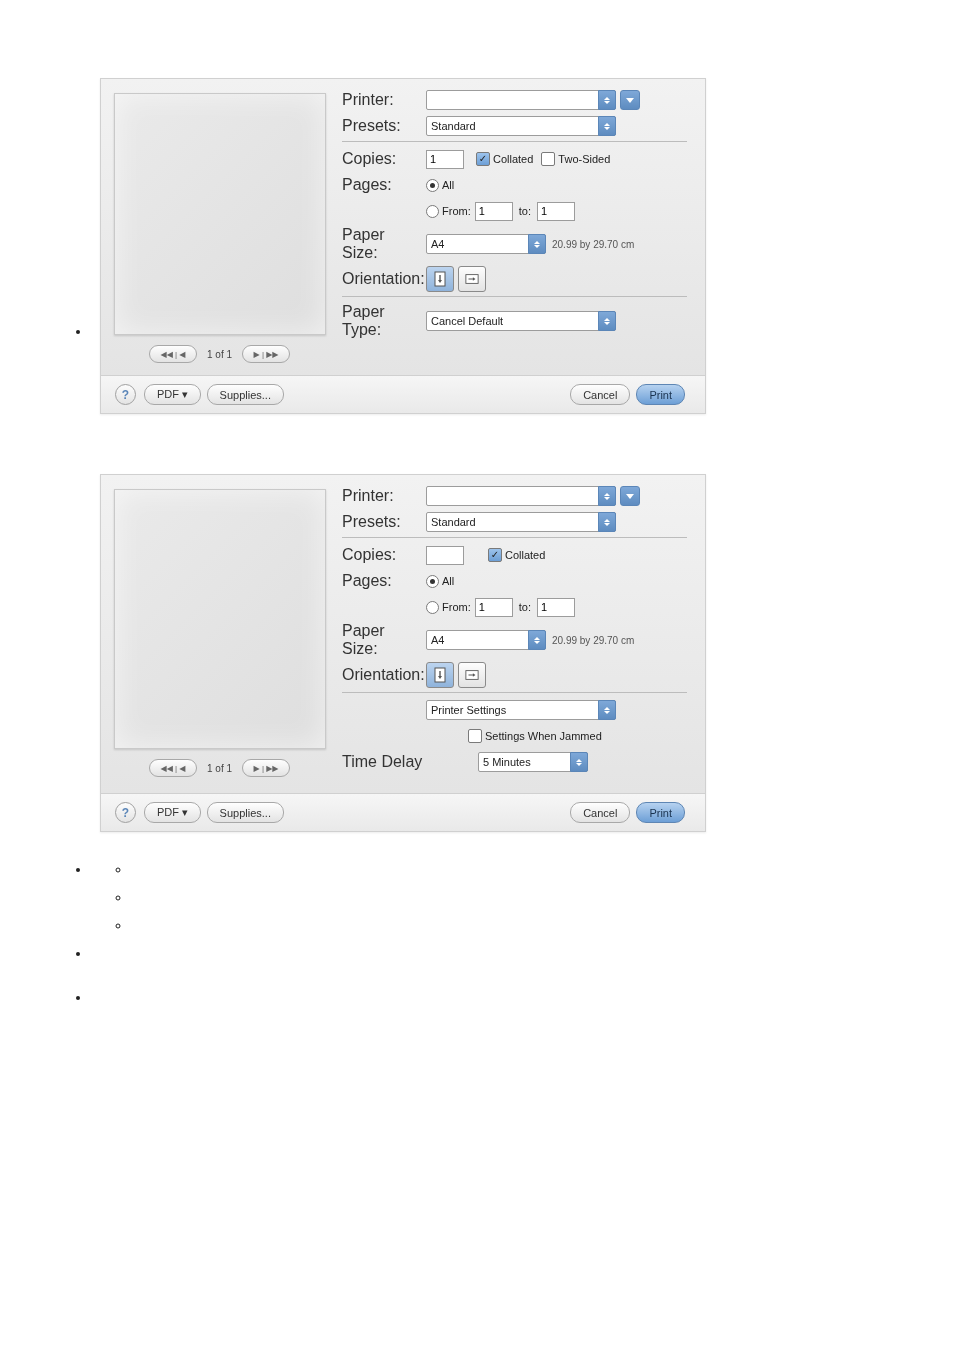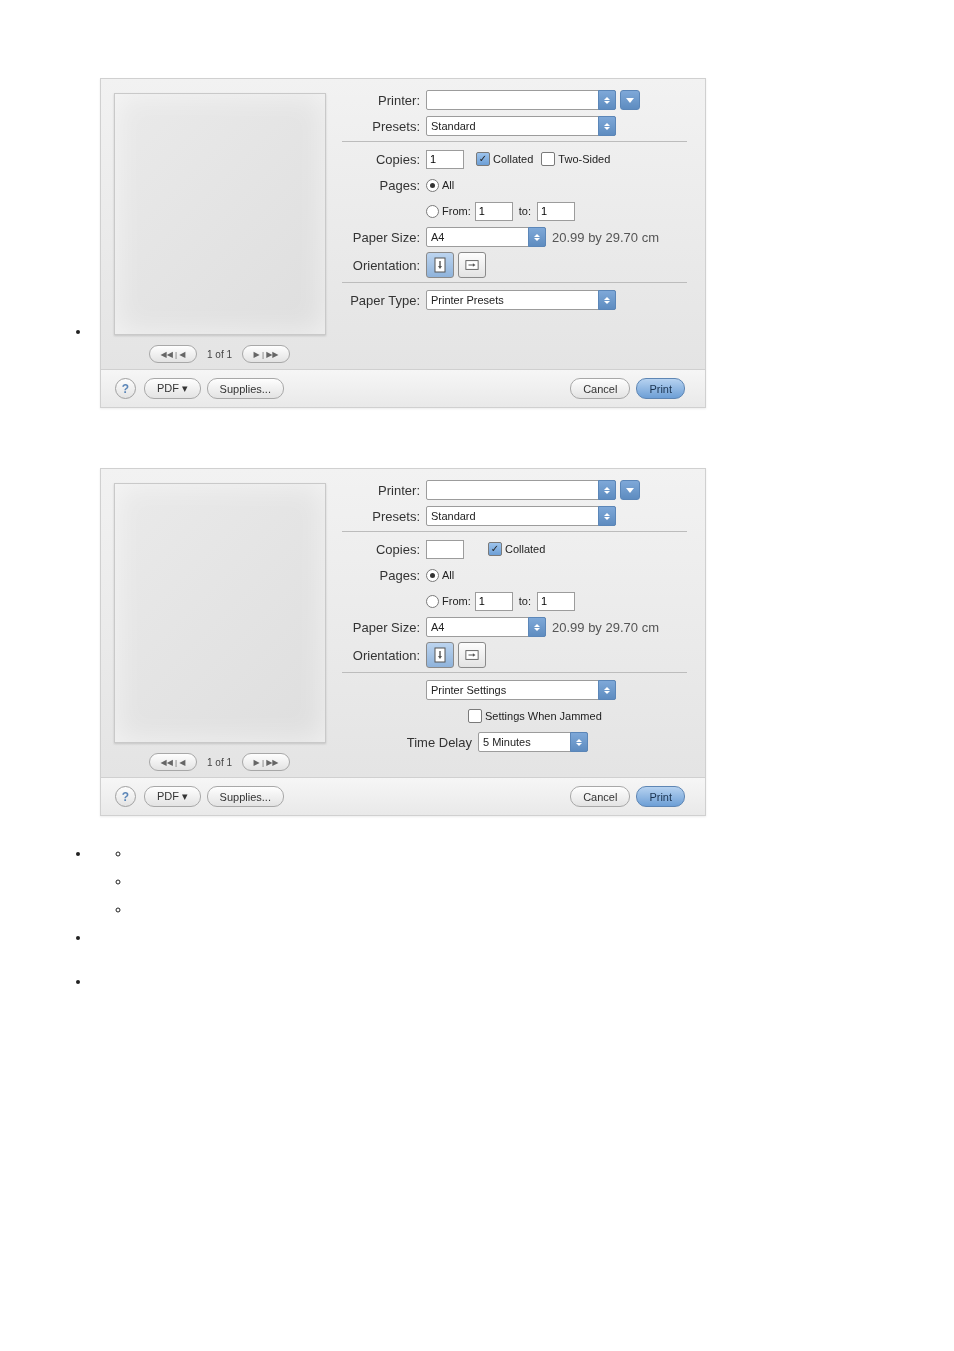--- a/index.html
+++ b/index.html
@@ -45,21 +45,21 @@
   }
   .preview-nav{display:flex;align-items:center;gap:6px;margin-top:10px;}
   .nav-btn{
     width:46px;height:16px;border:1px solid var(--btn-border);border-radius:9px;
     background:linear-gradient(#fefefe,#e3e3e3);
     font-size:8px;display:flex;align-items:center;justify-content:center;color:#666;
   }
   .nav-status{font-size:10px;color:#444;margin:0 4px;}
   .settings-col{flex:1;}
   .row{display:flex;align-items:center;min-height:22px;margin-bottom:4px;}
-  .lbl{width:78px;text-align:right;margin-right:6px;font-size:13px;color:#333;}
+  .lbl{width:78px;text-align:left;margin-right:6px;font-size:16px;color:#333;}
   .drop{
     height:18px;border:1px solid #9c9c9c;background:#fff;display:flex;align-items:center;
     font-size:11px;padding:0 4px;position:relative;border-radius:2px;min-width:0;
   }
   .drop-cap{
     width:16px;height:18px;background:linear-gradient(var(--drop-blue),#5e8cc0);
     border-left:1px solid var(--drop-blue-border);border-radius:0 2px 2px 0;
     position:absolute;right:-1px;top:-1px;border:1px solid var(--drop-blue-border);
     display:flex;flex-direction:column;align-items:center;justify-content:center;
   }
@@ -81,21 +81,21 @@
   .radio{display:inline-flex;align-items:center;font-size:11px;gap:3px;}
   .radio .dot{width:11px;height:11px;border:1px solid #7a7a7a;border-radius:50%;background:#fff;display:flex;align-items:center;justify-content:center;}
   .radio.selected .dot::after{content:"";width:5px;height:5px;border-radius:50%;background:#333;}
   .orient-btn{
     width:26px;height:24px;border:1px solid #8a8a8a;border-radius:3px;background:linear-gradient(#fdfdfd,#e3e3e3);
     display:flex;align-items:center;justify-content:center;margin-right:4px;
   }
   .orient-btn.sel{background:linear-gradient(#bcd4ef,#8fb3db);}
   .orient-btn svg{width:14px;height:16px;}
   .hr{height:1px;background:#bcbcbc;margin:4px 0 6px 0;}
-  .dim{font-size:13px;color:#555;margin-left:6px;}
+  .dim{font-size:10px;color:#555;margin-left:6px;}
   .dialog-footer{
     display:flex;align-items:center;padding:8px 14px;
     background:linear-gradient(#f6f6f6,#e9e9e9);border-top:1px solid #d0d0d0;
   }
   .help-btn{
     width:19px;height:19px;border:1px solid #a0a0a0;border-radius:50%;
     background:linear-gradient(#fdfdfd,#e3e3e3);display:flex;align-items:center;justify-content:center;
     color:var(--drop-blue-border);font-weight:bold;font-size:12px;margin-right:8px;
   }
   .pill-btn{
@@ -194,21 +194,21 @@
               <svg viewBox="0 0 16 12">
                     <rect x="1" y="1" width="14" height="10" fill="#fff" stroke="#555"></rect>
                     <path d="M12 6 L9 4 L9 5.3 L4 5.3 L4 6.7 L9 6.7 L9 8 Z" fill="#555"></path>
                   </svg>
             </div>
           </div>
           <div class="hr"></div>
           <div class="row">
             <div class="lbl">Paper Type:</div>
             <div class="drop" style="width:180px">
-              <span>Printer Presets</span>
+              <span>Cancel Default</span>
               <div class="drop-cap"></div>
             </div>
           </div>
           <div style="height:26px"></div>
         </div>
       </div>
       <div class="dialog-footer">
         <div class="help-btn">?</div>
         <div class="pill-btn">PDF ▾</div>
         <div class="pill-btn">Supplies...</div>

